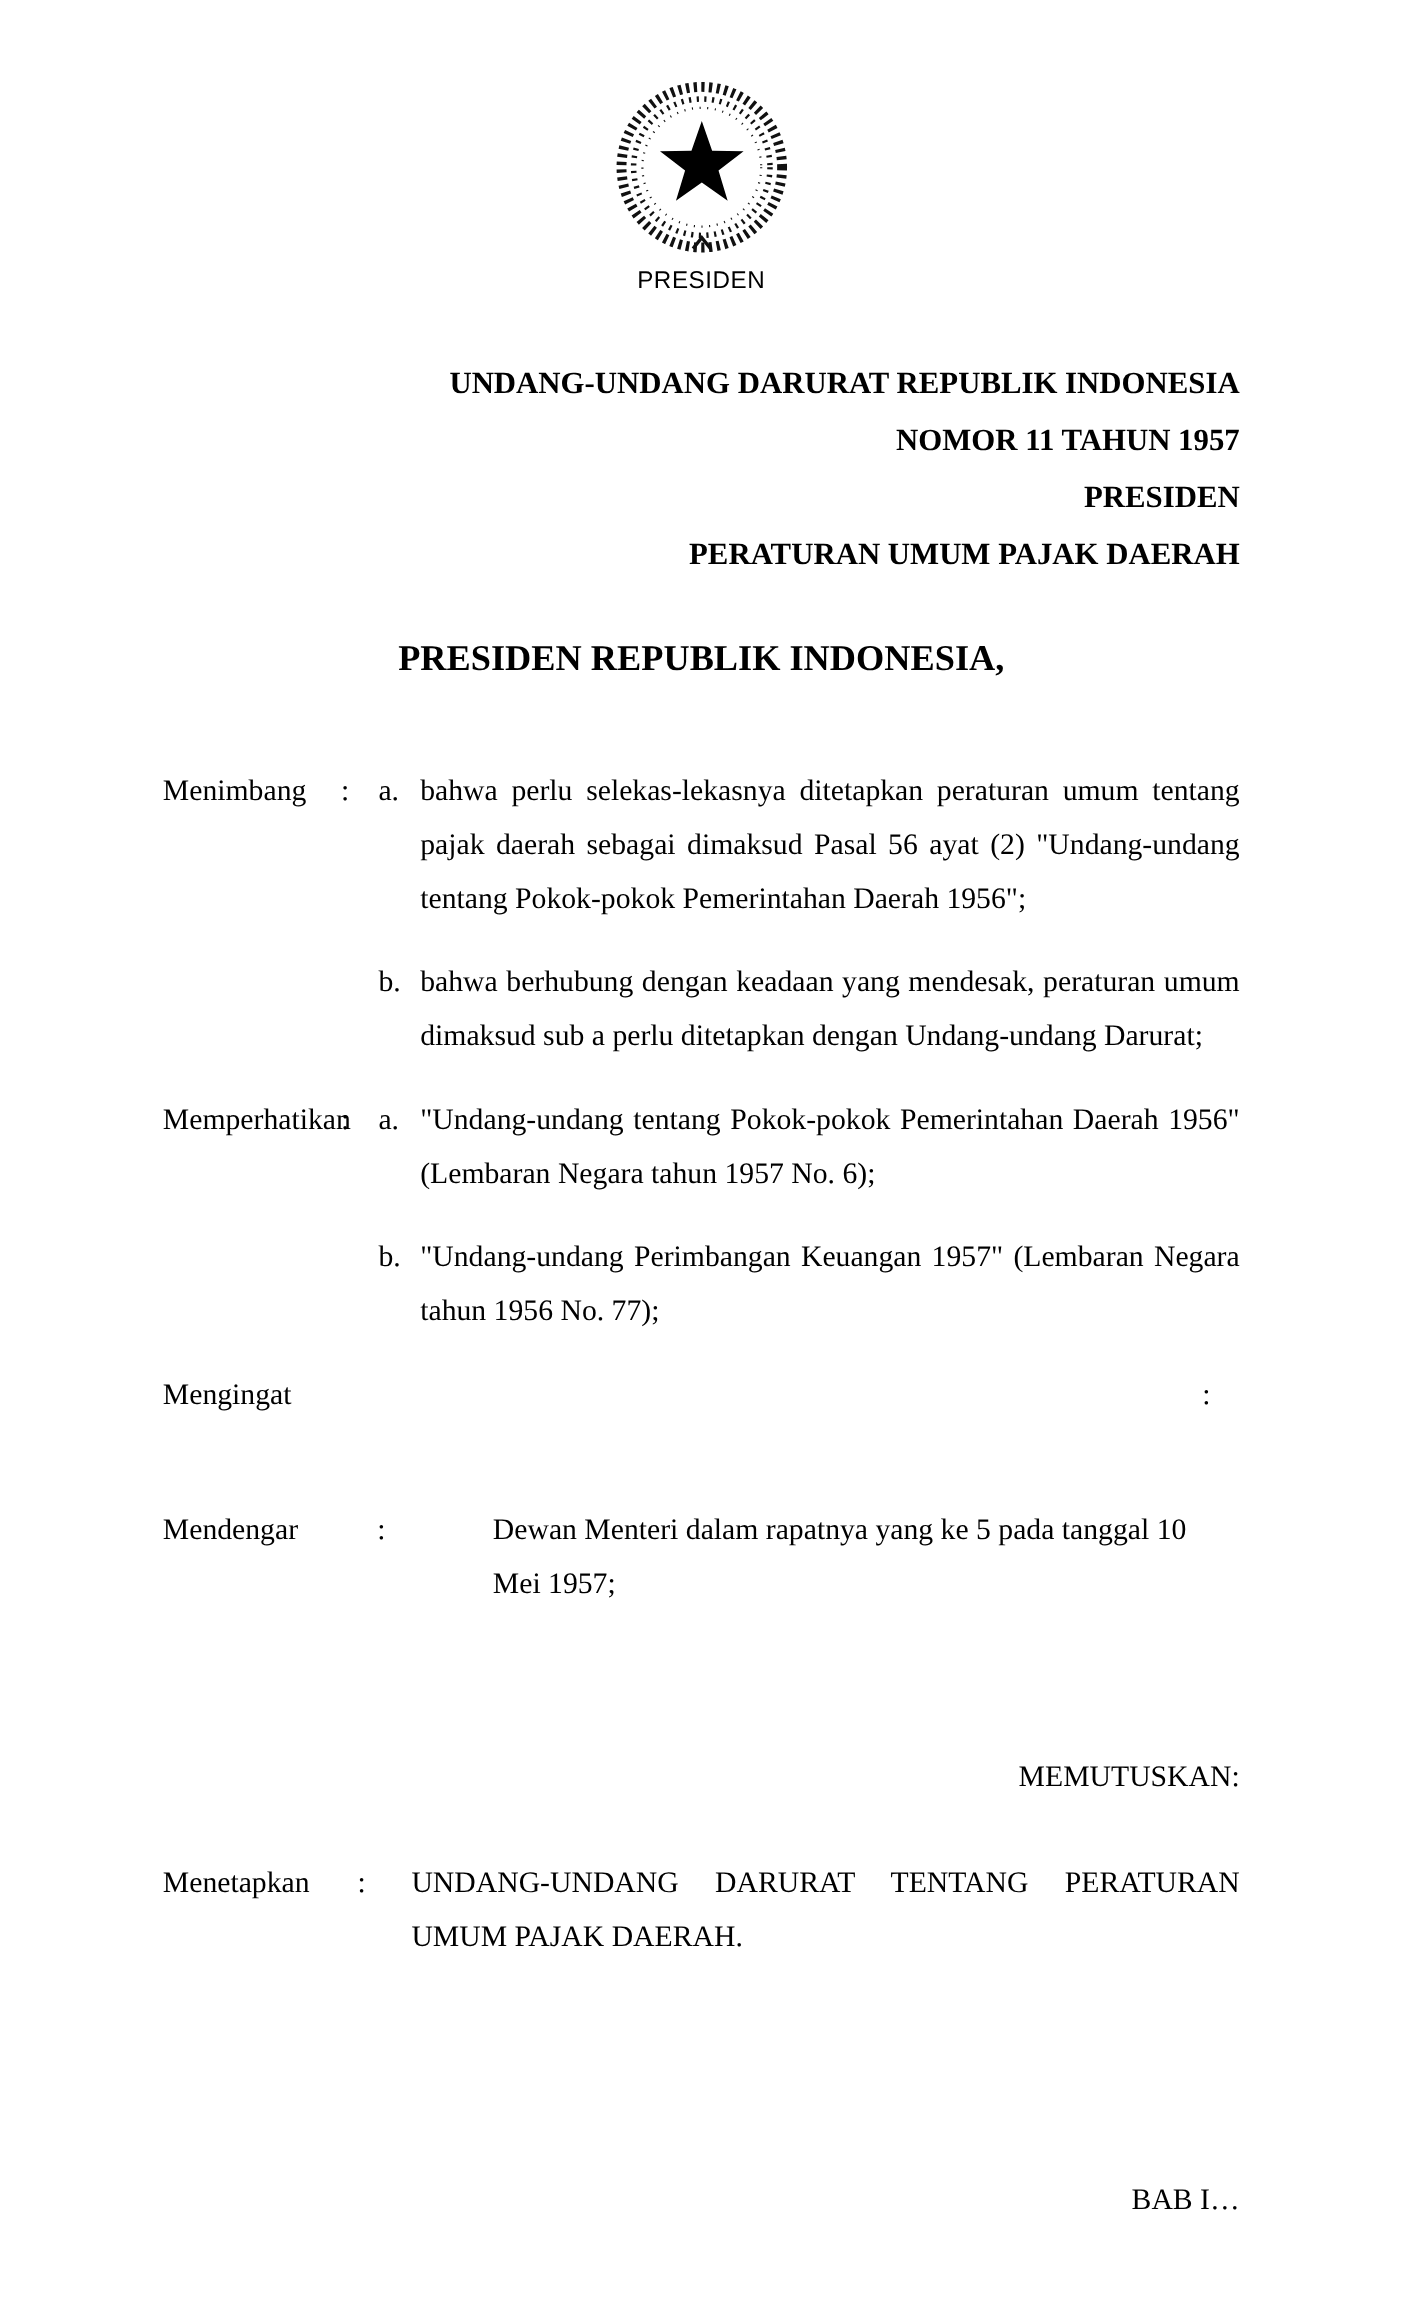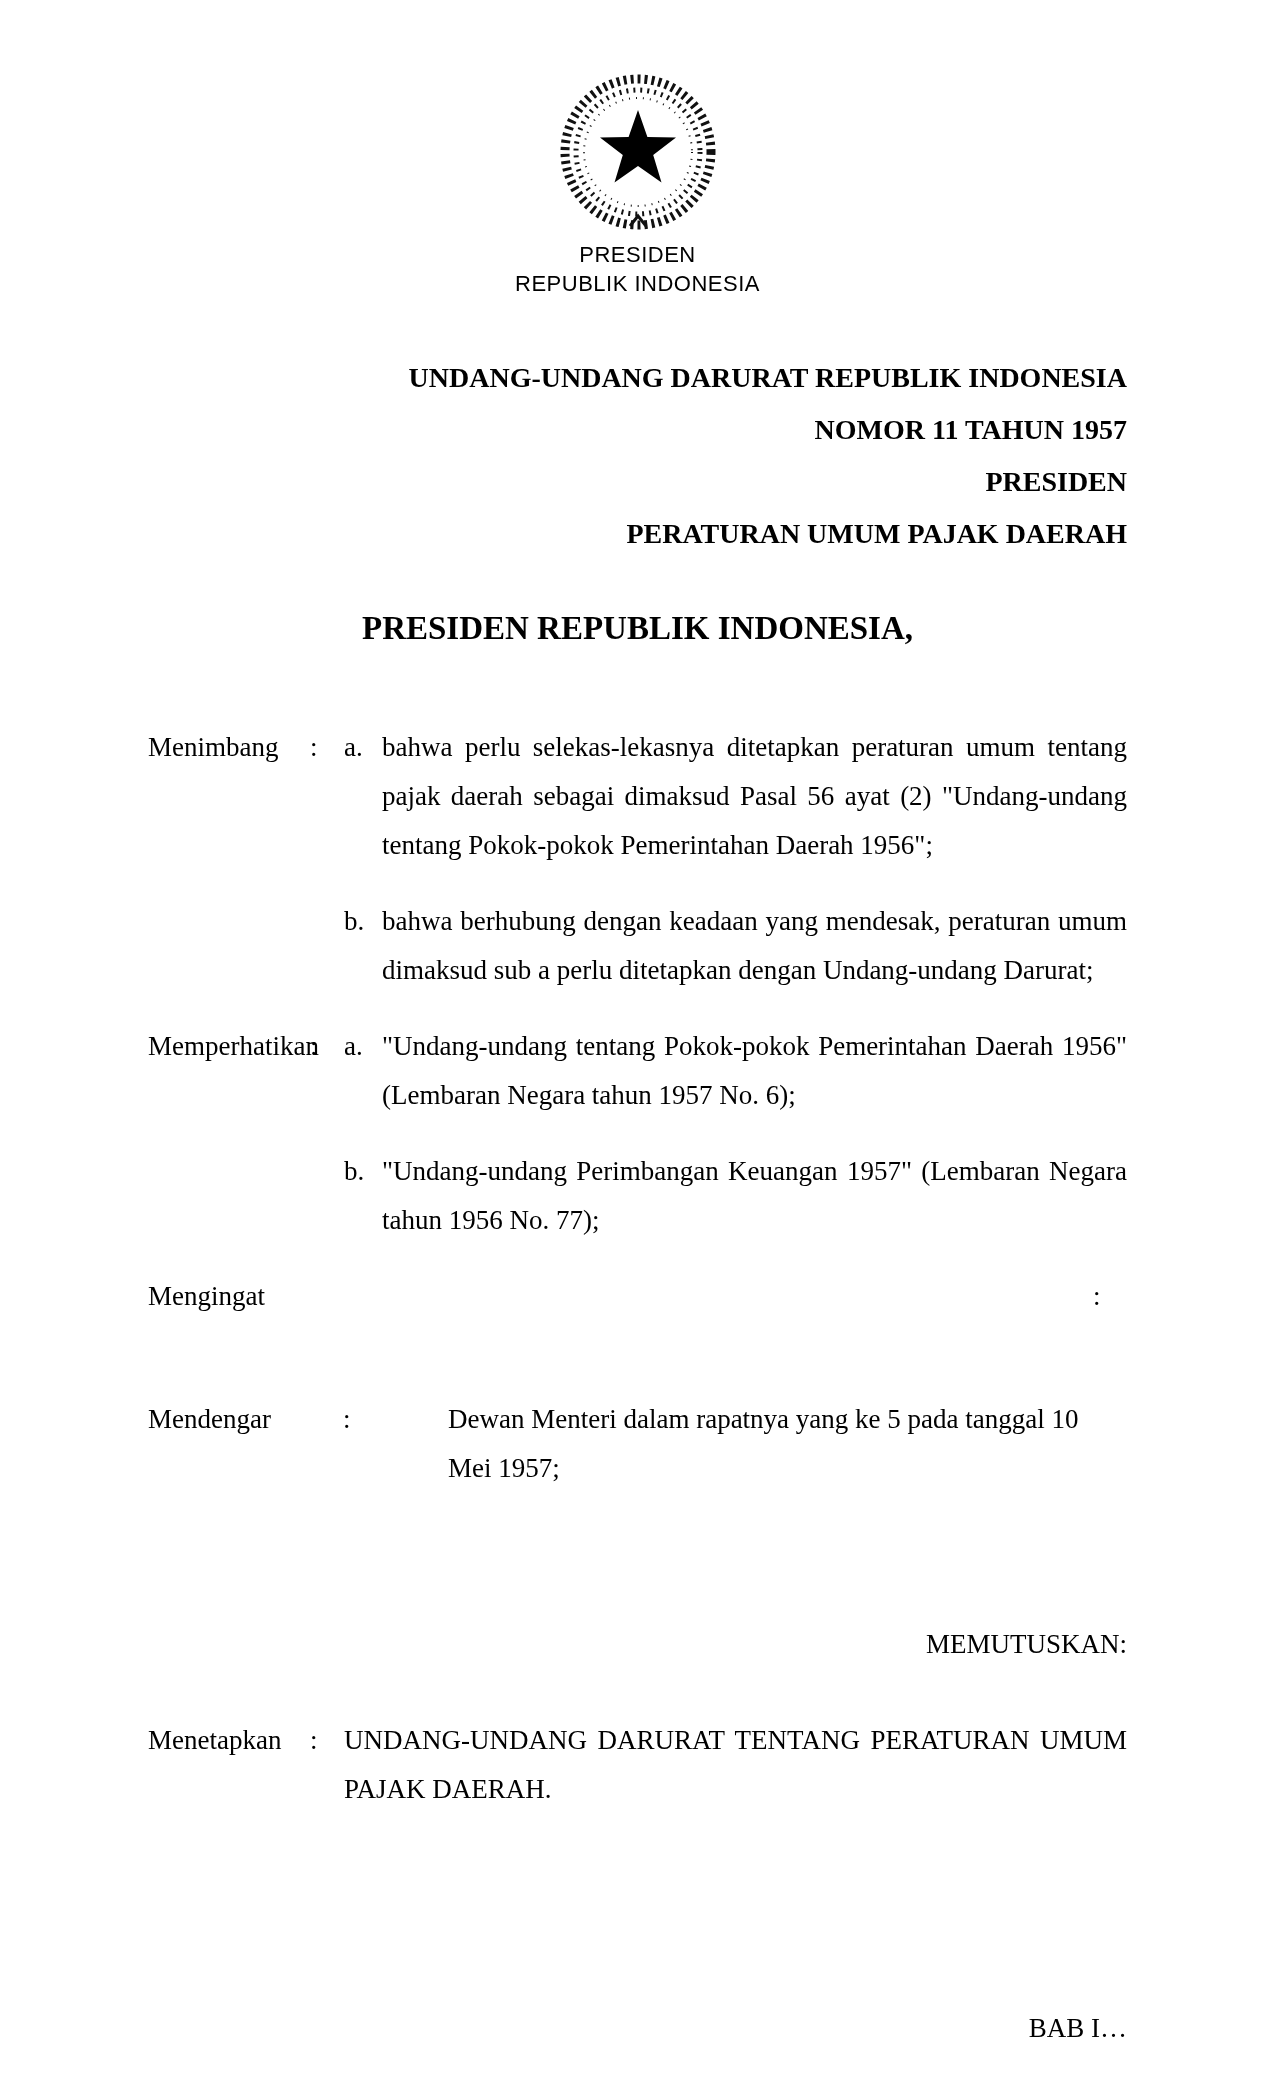--- a/index.html
+++ b/index.html
@@ -54,21 +54,21 @@
   .i-text { flex: 1; min-width: 0; text-align: justify; }
   .i-text.no-justify { text-align: left; }
   .gap-xl { margin-top: 74px; gap: 33px; }
 
   .decision-heading {
     margin-top: 100px;
     margin-bottom: 47px;
     text-align: right;
   }
 
-  .enactment { display: flex; align-items: flex-start; }
+  .enactment { display: flex; align-items: flex-start; gap: 15px; }
   .enactment .e-text { flex: 1; min-width: 0; text-align: justify; }
 
   .footer-continuation {
     margin-top: 190px;
     text-align: right;
   }
 </style>
 </head>
 <body>
 
@@ -79,21 +79,20 @@
 
       <circle cx="86" cy="84" r="73" fill="none" stroke="#111111" stroke-width="9" stroke-dasharray="3 4"></circle>
       <circle cx="86" cy="84" r="62" fill="none" stroke="#111111" stroke-width="5" stroke-dasharray="2 5"></circle>
       <circle cx="86" cy="84" r="54" fill="none" stroke="#111111" stroke-width="2" stroke-dasharray="1 6"></circle>
 
       <path d="M78 158 L86 148 L94 158" fill="none" stroke="#111111" stroke-width="3"></path>
 
       <polygon points="86,42 95.4,69.1 124,69.6 101.2,86.9 109.5,114.4 86,98 62.5,114.4 70.8,86.9 48,69.6 76.6,69.1" fill="#000000"></polygon>
     </svg>
     <div class="agency-line">PRESIDEN</div>
-    <div class="agency-line">REPUBLIK INDONESIA</div>
   </div>
 
   <div class="title-block">
     <div>UNDANG-UNDANG DARURAT REPUBLIK INDONESIA</div>
     <div>NOMOR 11 TAHUN 1957</div>
     <div>PRESIDEN</div>
     <div>PERATURAN UMUM PAJAK DAERAH</div>
   </div>
 
   <div class="salutation">PRESIDEN REPUBLIK INDONESIA,</div>

